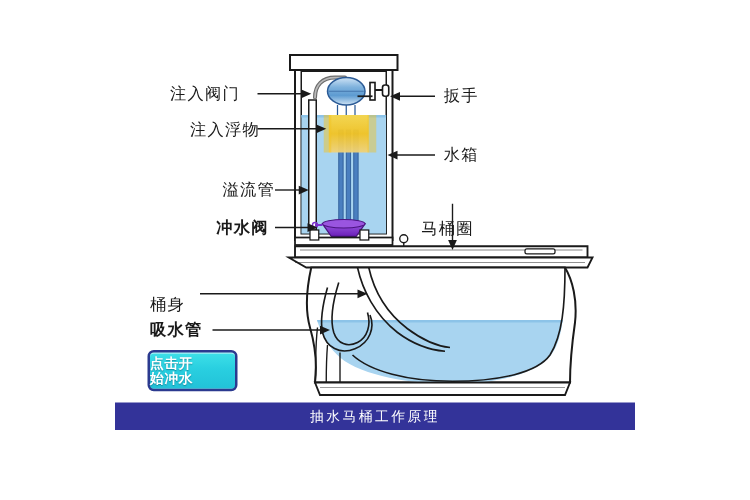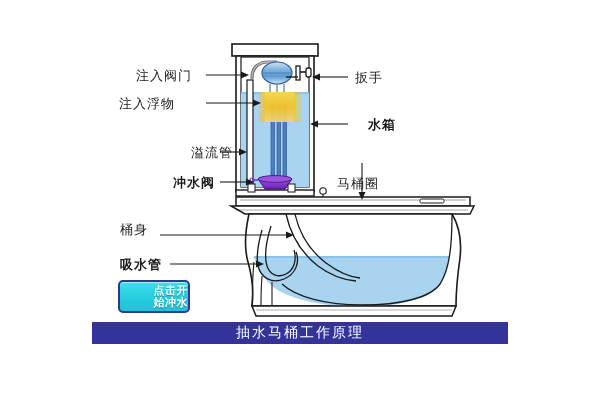--- a/index.html
+++ b/index.html
@@ -38,21 +38,21 @@
     left: 118px;
     top: 280px;
     width: 68px;
     height: 29px;
     border: 2px solid #2b3a8f;
     border-radius: 5px;
     background: linear-gradient(180deg, #3ee0e8 0%, #29cfe0 45%, #22c2d8 100%);
     box-shadow: inset 0 1px 0 rgba(255,255,255,0.55);
     display: flex;
     flex-direction: column;
-    align-items: flex-end;
+    align-items: flex-start;
     justify-content: center;
     cursor: pointer;
     padding: 0;
   }
   #flush-button .btn-line {
     font-family: "DejaVu Sans", "Liberation Sans", sans-serif;
     font-size: 11px;
     font-weight: bold;
     color: #ffffff;
     line-height: 12px;
@@ -65,21 +65,21 @@
     top: 322px;
     width: 416px;
     height: 22px;
     background: #333399;
     display: flex;
     align-items: center;
     justify-content: center;
   }
   #title-bar .title-text {
     font-family: "DejaVu Sans", "Liberation Sans", sans-serif;
-    font-size: 14px;
+    font-size: 11px;
     color: #ffffff;
     letter-spacing: 2px;
   }
 </style>
 </head>
 <body>
 
 <div id="stage">
 
   <svg id="diagram-svg" viewBox="0 0 600 400">
@@ -243,28 +243,28 @@
 
       <line x1="348" y1="124" x2="316" y2="124"></line>
       <polygon points="310,124 318,120.5 318,127.5" fill="#1a1a1a" stroke="none"></polygon>
 
       <line x1="362" y1="163" x2="362" y2="194"></line>
       <polygon points="362,200 358.5,192 365.5,192" fill="#1a1a1a" stroke="none"></polygon>
     </g>
   </svg>
 
   <div class="label" style="left:136px; top:69px;">注入阀门</div>
-  <div class="label" style="left:119px; top:97px;font-family:Liberation Serif, serif;">注入浮物</div>
-  <div class="label" style="left:191px; top:146px;text-align:center;">溢流管</div>
+  <div class="label" style="left:152px; top:97px;font-family:Liberation Serif, serif;">注入浮物</div>
+  <div class="label" style="left:178px; top:146px;text-align:center;">溢流管</div>
   <div class="label" style="left:173px; top:176px;font-weight:bold;">冲水阀</div>
-  <div class="label" style="left:120px; top:223px;">桶身</div>
+  <div class="label" style="left:120px; top:238px;">桶身</div>
   <div class="label" style="left:120px; top:258px;font-weight:bold;">吸水管</div>
 
   <div class="label" style="left:355px; top:71px;">扳手</div>
-  <div class="label" style="left:368px; top:118px;font-weight:bold;">水箱</div>
+  <div class="label" style="left:355px; top:118px;">水箱</div>
   <div class="label" style="left:337px; top:153px;margin-top:24px;">马桶圈</div>
 
   <div id="flush-button">
     <span class="btn-line">点击开</span>
     <span class="btn-line">始冲水</span>
   </div>
 
   <div id="title-bar">
     <span class="title-text">抽水马桶工作原理</span>
   </div>

